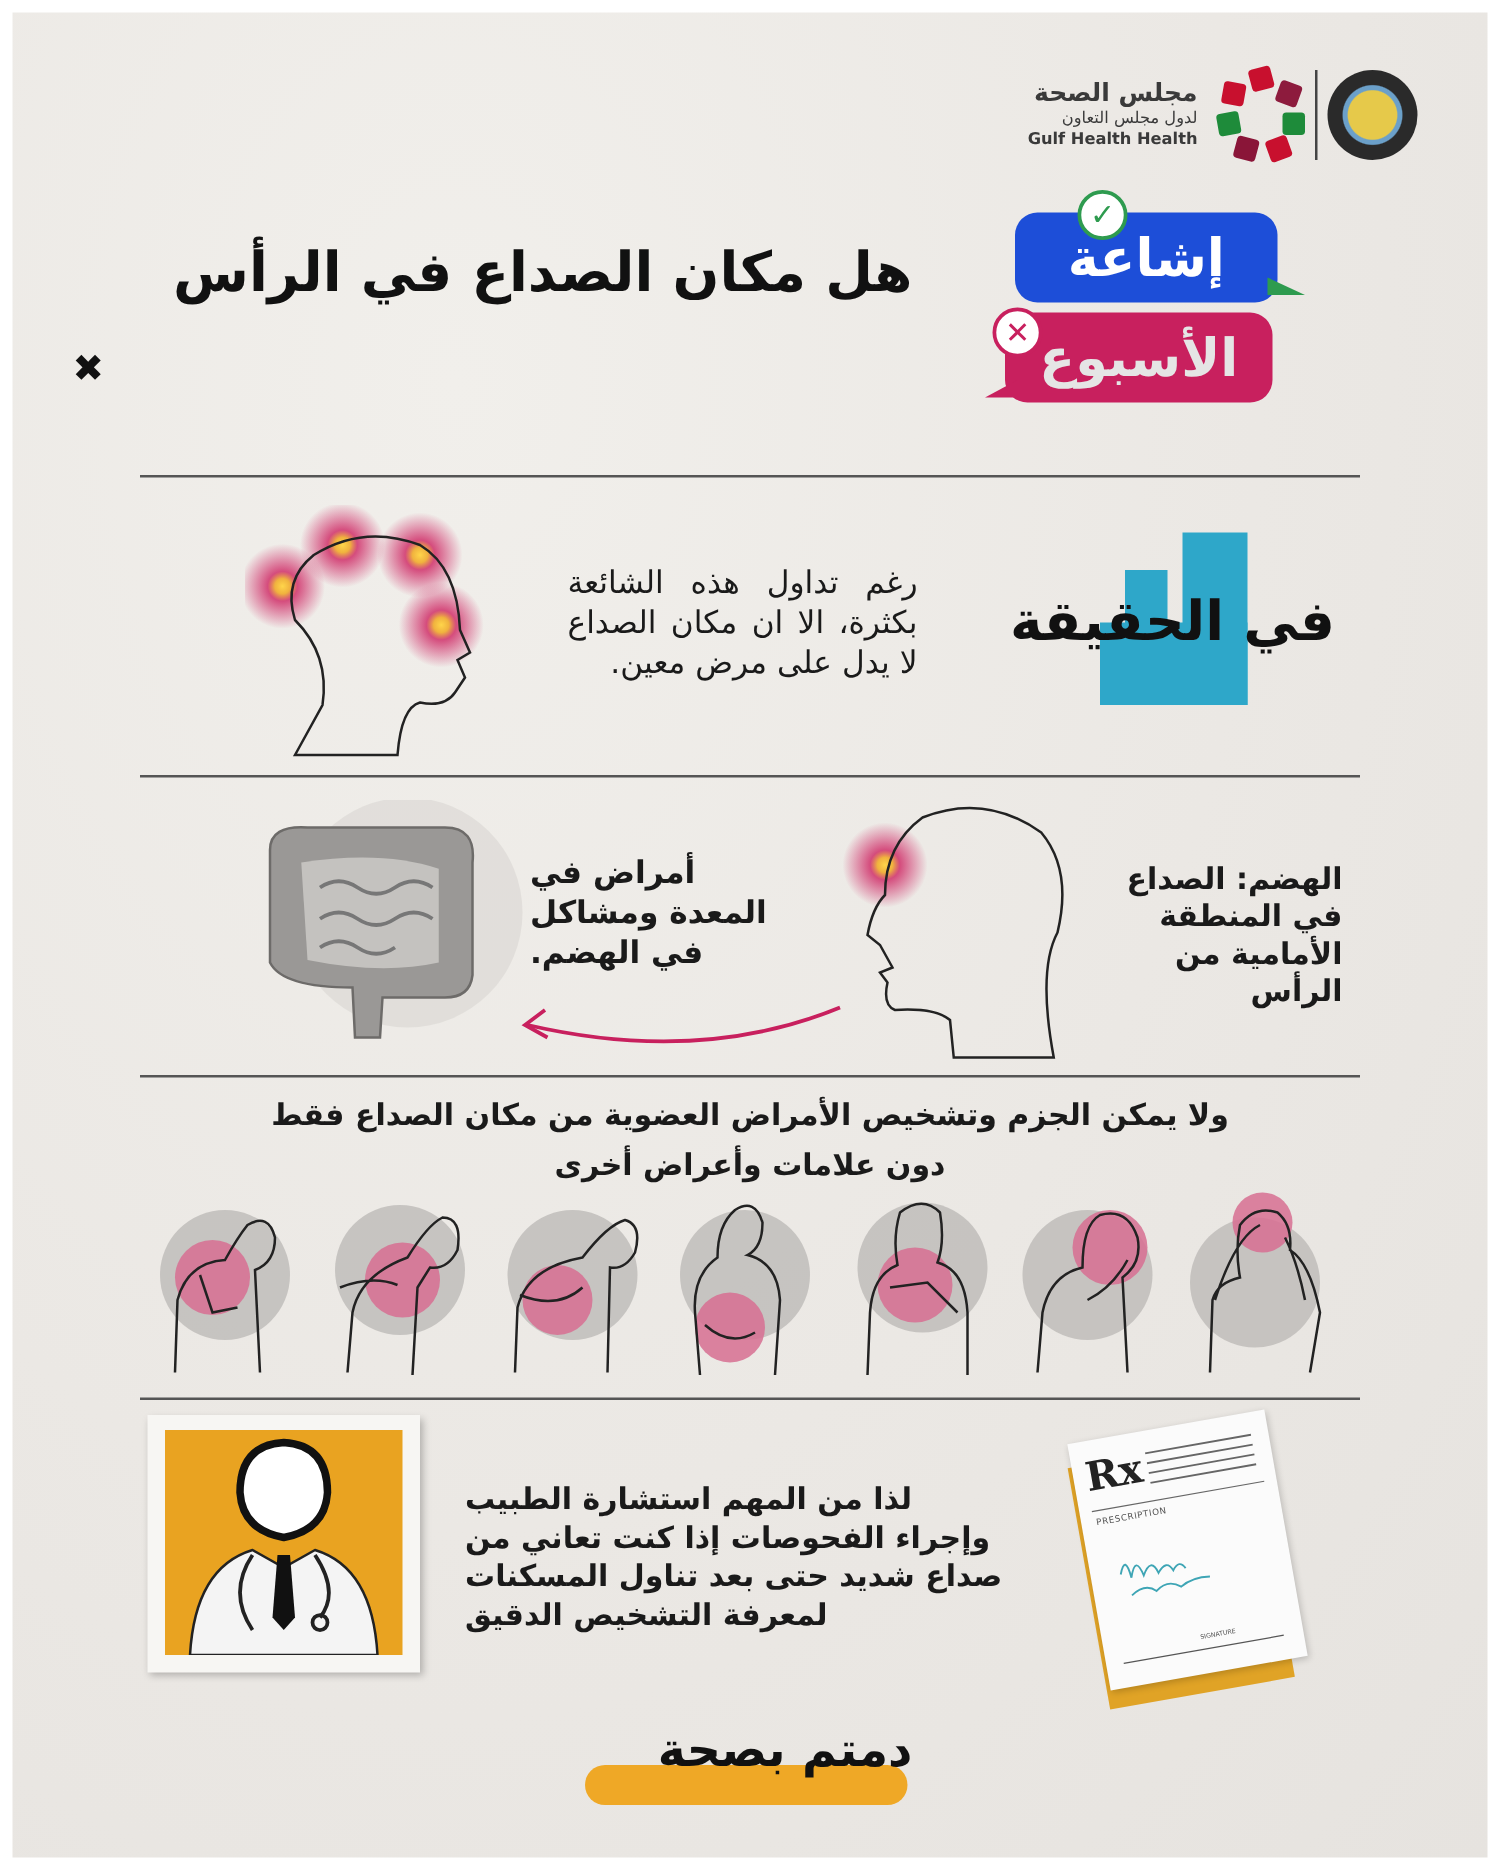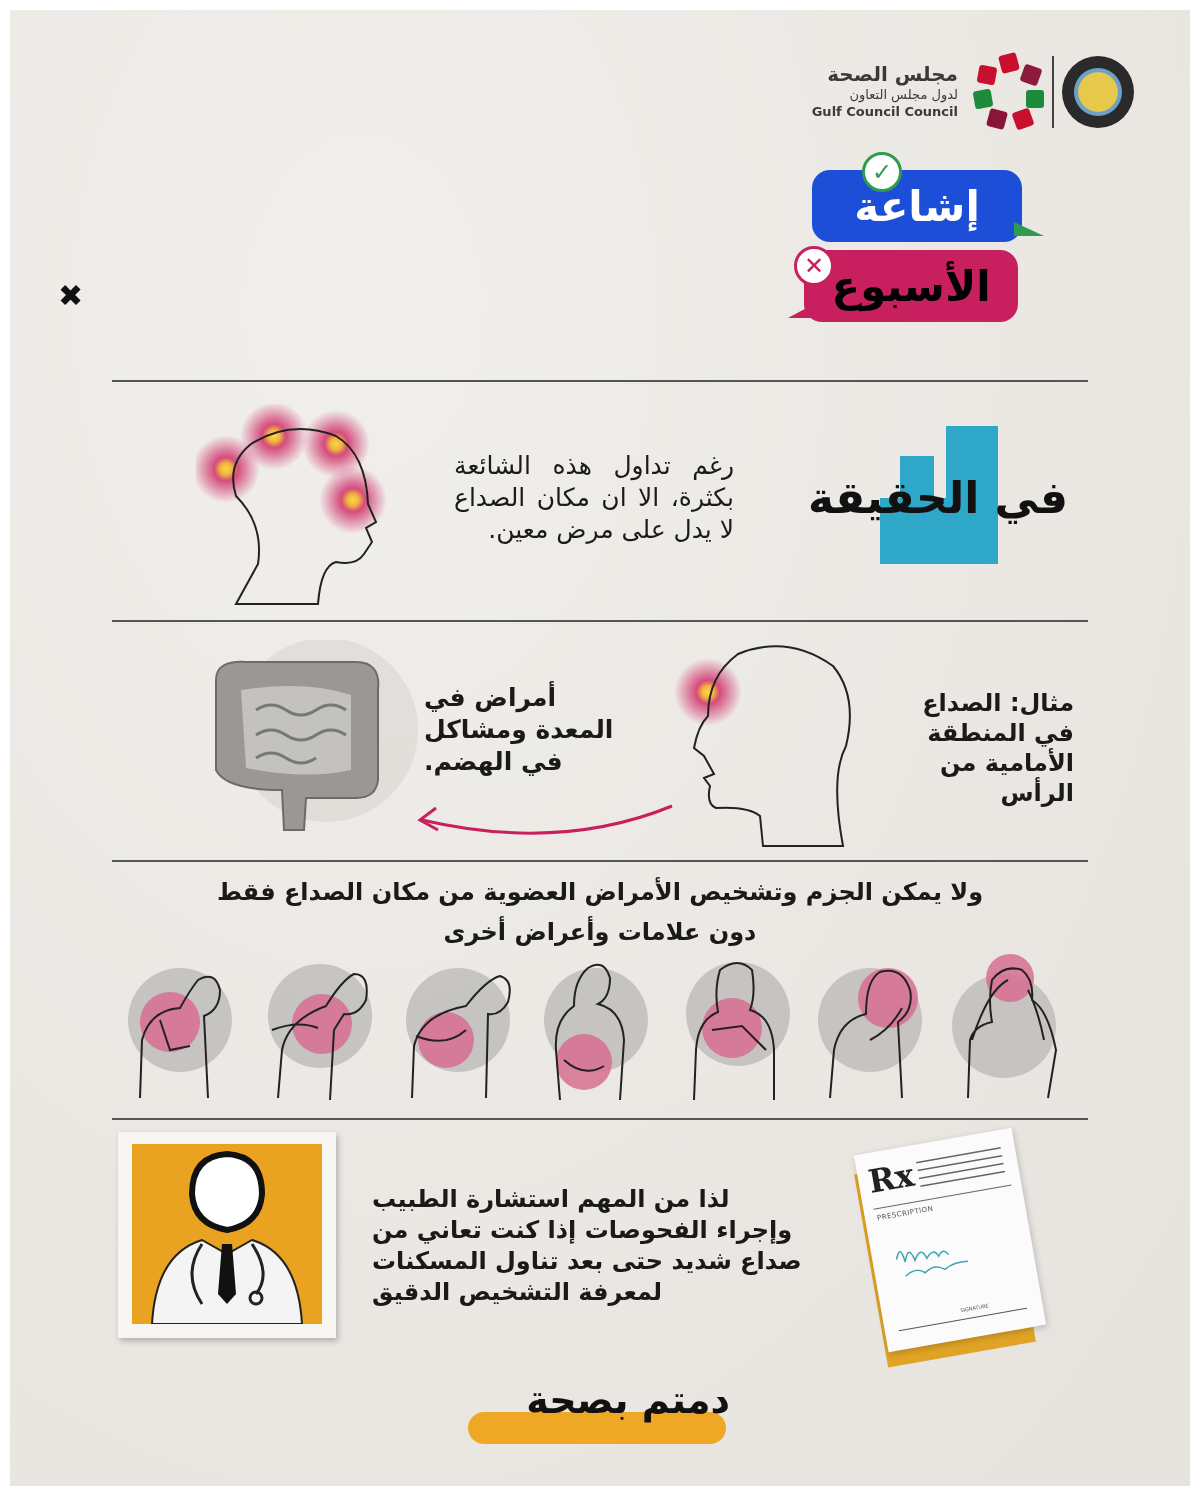--- a/index.html
+++ b/index.html
@@ -24,21 +24,21 @@
   .logo-star { left: 972px; top: 52px; width: 74px; height: 80px; }
   .logo-divider { left: 1052px; top: 56px; width: 2px; height: 72px; background: #444; }
   .logo-emblem { left: 1062px; top: 56px; width: 72px; height: 72px; border-radius: 50%;
     background: radial-gradient(circle, #e6c94a 0 38%, #6ba0c9 40% 46%, #2a2a2a 48% 100%); }
 
   
   .badge-green { left: 812px; top: 170px; width: 210px; height: 72px; background: #1d4ed8; border-radius: 18px;
     color: #fff; font-size: 42px; font-weight: bold; display: flex; align-items: center; justify-content: center; }
   .badge-green:after { content: ""; position: absolute; right: -22px; bottom: 6px; border-left: 30px solid #2e9b4f; border-top: 14px solid transparent; border-bottom: 0 solid transparent; }
   .badge-pink { left: 804px; top: 250px; width: 214px; height: 72px; background: #c8205e; border-radius: 18px;
-    color: #000000; font-size: 42px; font-weight: bold; display: flex; align-items: center; justify-content: center; }
+    color: #e5e5e5; font-size: 42px; font-weight: bold; display: flex; align-items: center; justify-content: center; }
   .badge-pink:after { content: ""; position: absolute; left: -16px; bottom: 4px; border-right: 26px solid #c8205e; border-top: 14px solid transparent; }
   .check-circle { left: 862px; top: 152px; width: 40px; height: 40px; border-radius: 50%; background: #fff; border: 3px solid #2e9b4f;
     color: #2e9b4f; font-size: 24px; font-weight: bold; display: flex; align-items: center; justify-content: center; }
   .x-circle { left: 794px; top: 246px; width: 40px; height: 40px; border-radius: 50%; background: #fff; border: 3px solid #c8205e;
     color: #c8205e; font-size: 24px; font-weight: bold; display: flex; align-items: center; justify-content: center; }
 
   
   .title { right: 470px; top: 188px; width: 640px; font-size: 44px; font-weight: bold; line-height: 62px; text-align: right; color: #111; }
   .x-mark { left: 58px; top: 278px; font-size: 30px; font-weight: bold; color: #111; }
 
@@ -75,21 +75,21 @@
   .footer-text { left: 460px; top: 1378px; width: 270px; font-size: 38px; font-weight: bold; color: #111; }
 </style>
 </head>
 <body>
 
 <div class="paper"></div>
 
 <div class="abs logo-text">
   <div class="logo-ar1">مجلس الصحة</div>
   <div class="logo-ar2">لدول مجلس التعاون</div>
-  <div class="logo-en">Gulf Council Council</div>
+  <div class="logo-en">Gulf Health Health</div>
 </div>
 <div class="abs logo-star">
   <svg width="74" height="80" viewBox="0 0 74 80">
     <rect x="28" y="2" width="18" height="18" rx="3" fill="#c8102e" transform="rotate(-15 37 11)"></rect>
     <rect x="50" y="14" width="18" height="18" rx="3" fill="#8d1b3d" transform="rotate(20 59 23)"></rect>
     <rect x="54" y="38" width="18" height="18" rx="3" fill="#1e8b3a"></rect>
     <rect x="42" y="58" width="18" height="18" rx="3" fill="#c8102e" transform="rotate(-20 51 67)"></rect>
     <rect x="16" y="58" width="18" height="18" rx="3" fill="#8a1538" transform="rotate(15 25 67)"></rect>
     <rect x="2" y="38" width="18" height="18" rx="3" fill="#1e8b3a" transform="rotate(-10 11 47)"></rect>
     <rect x="6" y="14" width="18" height="18" rx="3" fill="#c8102e" transform="rotate(10 15 23)"></rect>
@@ -97,20 +97,21 @@
 </div>
 <div class="abs logo-divider"></div>
 <div class="abs logo-emblem"></div>
 
 <div class="abs badge-green">إشاعة</div>
 <div class="abs check-circle">✓</div>
 <div class="abs badge-pink">الأسبوع</div>
 <div class="abs x-circle">✕</div>
 
 <div class="abs title">
+  <div>هل مكان الصداع في الرأس</div>
 </div>
 <div class="abs x-mark">✖</div>
 
 <div class="abs divider" style="top:380px"></div>
 
 <div class="abs" style="left:196px; top:404px;">
   <svg width="200" height="210" viewBox="0 0 200 210">
     <defs>
       <radialGradient id="glow" cx="50%" cy="50%" r="50%">
         <stop offset="0%" stop-color="#ffd54a"></stop>
@@ -157,21 +158,21 @@
         <stop offset="18%" stop-color="#f0b23e"></stop>
         <stop offset="35%" stop-color="#d0306a" stop-opacity="0.85"></stop>
         <stop offset="100%" stop-color="#d0306a" stop-opacity="0"></stop>
       </radialGradient>
     </defs>
     <circle cx="40" cy="56" r="34" fill="url(#glow2)"></circle>
     <path d="M95 210 L92 180 Q80 170 48 172 Q38 168 42 150 L36 142 L46 138 L36 120 L26 112 Q30 90 40 80 Q40 40 70 18 Q120 -2 165 30 Q190 60 178 110 Q162 140 175 210 Z" fill="none" stroke="#222" stroke-width="2"></path>
   </svg>
 </div>
 <div class="abs example-text">
-  <span>مثال:</span>
+  <span>الهضم:</span>
   <span>الصداع في المنطقة الأمامية من الرأس</span>
 </div>
 
 <div class="abs divider" style="top:860px"></div>
 
 <div class="abs note-text">
   <div>ولا يمكن الجزم وتشخيص الأمراض العضوية من مكان الصداع فقط</div>
   <div>دون علامات وأعراض أخرى</div>
 </div>
 <div class="abs figures">

